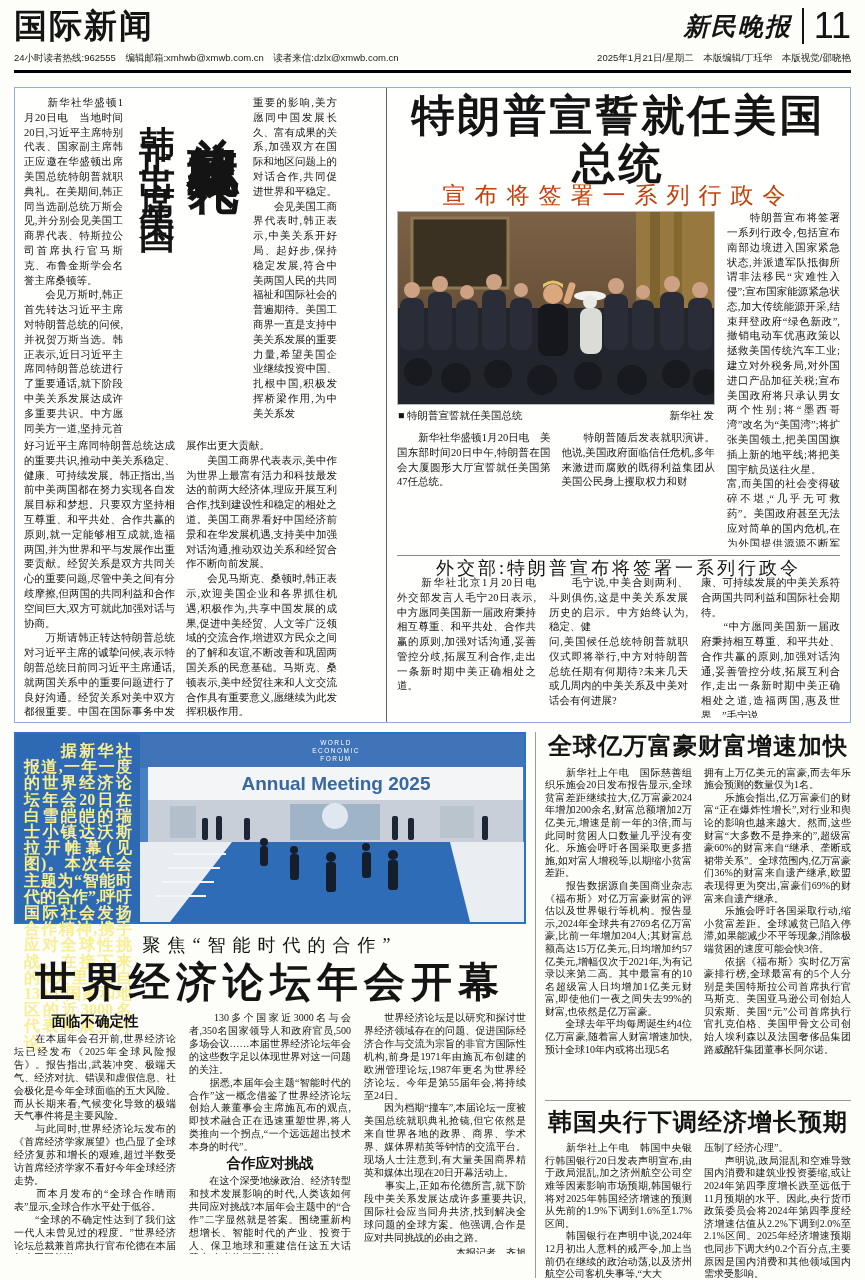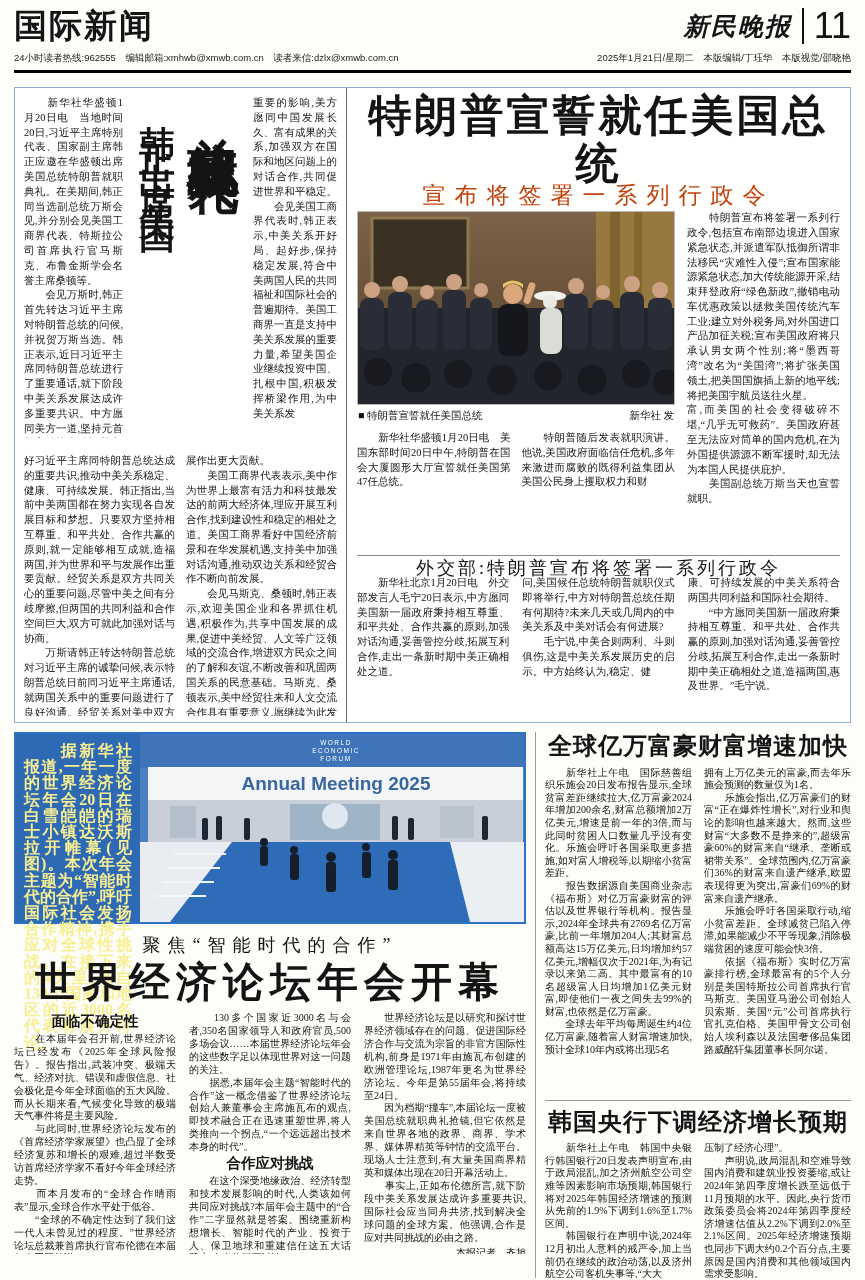--- a/index.html
+++ b/index.html
@@ -18,30 +18,30 @@
   .page-num { font-family:"Liberation Sans","DejaVu Sans",sans-serif; font-weight:400; font-size:36px; line-height:1.0; border-left:2px solid #111; padding-left:10px; }
   .hdr-r2 { display:flex; justify-content:space-between; font-size:9.5px; color:#222; margin-top:2px;
             font-family:"Liberation Sans","DejaVu Sans",sans-serif;}
   .hdr-rule { height:3px; background:#000; margin:5px 14px 0; }
 
   
   .atext p { text-align:justify; text-justify:inter-ideograph; margin:0; }
   .col { overflow:hidden; }
 
   
-  .top-box { margin:14px 14px 0; border:1px solid #8fb0d4; display:flex; height:636px; background:#fffffd; }
+  .top-box { margin:14px 14px 0; border:1px solid #8fb0d4; display:flex; height:636px; background:#fffffd;gap:40px; }
 
   .hz { width:331px; padding:8px 9px 6px; display:flex; flex-direction:column; font-size:10.5px; line-height:14.8px; }
   .hz-row1 { display:flex; gap:7px; height:342px; }
   .hz-c1 { width:99px; }
   .vh { width:116px; display:flex; justify-content:center; }
   .vh-l { writing-mode:vertical-rl; font-weight:900; font-size:36px; letter-spacing:19px; line-height:50px; }
   .vh-r { writing-mode:vertical-rl; font-weight:900; font-size:51px; letter-spacing:5px; line-height:62px; }
   .hz-c3 { width:99px; flex:1; }
-  .hz-row2 { display:flex; gap:11px; margin-top:16px; flex:1; overflow:hidden;font-family:Liberation Serif, serif; }
+  .hz-row2 { display:flex; gap:11px; margin-top:1px; flex:1; overflow:hidden;font-family:Liberation Serif, serif; }
   .hz-row2 .col { flex:1; }
 
   .trump { flex:1; border-left:1px solid #666; padding:3px 10px 4px; display:flex; flex-direction:column; font-size:10.5px; line-height:14.8px; }
   .t-headline { font-family:"Liberation Sans","DejaVu Sans",sans-serif; font-weight:900; font-size:43px; letter-spacing:3px; text-align:center; line-height:1.12; }
   .t-sub { font-size:23px; letter-spacing:9px; text-align:center; margin-top:2px; color:#c2410c; }
   .t-mid { display:flex; gap:12px; margin-top:7px; height:336px; overflow:hidden; }
   .t-left { width:318px; }
   .photo-frame { width:318px; height:194px; border:1px solid #b9b9b9; overflow:hidden; }
   .cap-row { display:flex; justify-content:space-between; font-size:10.5px; margin:4px 1px 7px; }
   .t-cols { display:flex; gap:11px; }
@@ -210,22 +210,22 @@
       </div>
 
       <div class="t-div"></div>
 
       <div class="m-kicker">外交部:特朗普宣布将签署一系列行政令</div>
       <div class="m-cols">
         <div class="col atext">
             <p>　　新华社北京1月20日电　外交部发言人毛宁20日表示,中方愿同美国新一届政府秉持相互尊重、和平共处、合作共赢的原则,加强对话沟通,妥善管控分歧,拓展互利合作,走出一条新时期中美正确相处之道。</p>
           </div>
         <div class="col atext">
+            <p>　　毛宁说,中美合则两利、斗则俱伤,这是中美关系发展历史的启示。中方始终认为,稳定、健</p>
             <p>问,美国候任总统特朗普就职仪式即将举行,中方对特朗普总统任期有何期待?未来几天或几周内的中美关系及中美对话会有何进展?</p>
-            <p>　　毛宁说,中美合则两利、斗则俱伤,这是中美关系发展历史的启示。中方始终认为,稳定、健</p>
           </div>
         <div class="col atext">
             <p>康、可持续发展的中美关系符合两国共同利益和国际社会期待。</p>
             <p>　　“中方愿同美国新一届政府秉持相互尊重、和平共处、合作共赢的原则,加强对话沟通,妥善管控分歧,拓展互利合作,走出一条新时期中美正确相处之道,造福两国,惠及世界。”毛宁说。</p>
           </div>
       </div>
     </div>
   </div>
 
   <div class="bottom">

